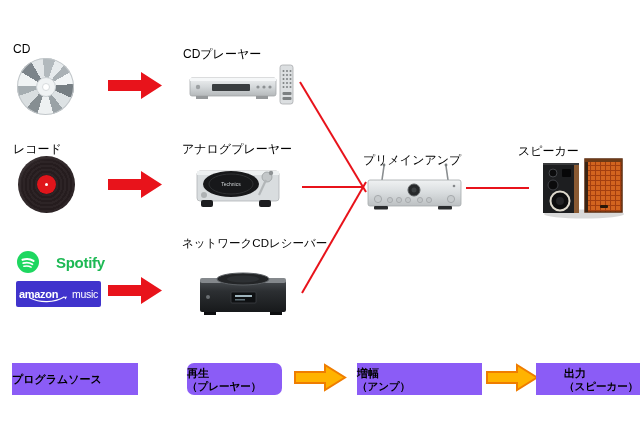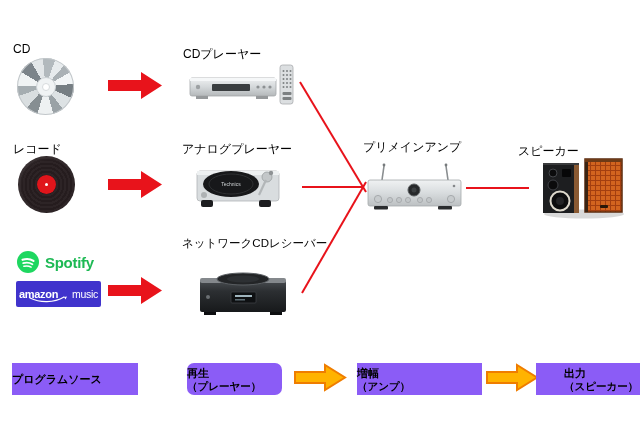--- a/index.html
+++ b/index.html
@@ -15,21 +15,21 @@
     box-shadow:inset 0 0 0 1px #c2c7ca;}
   .cd-disc .mid{position:absolute;left:50%;top:50%;width:20px;height:20px;margin:-10px 0 0 -10px;border-radius:50%;background:#f0f3f4;border:1px solid #ccd1d4;box-sizing:border-box;}
   .cd-disc .hole{position:absolute;left:50%;top:50%;width:8px;height:8px;margin:-4px 0 0 -4px;border-radius:50%;background:#fff;border:1px solid #d7dbdd;box-sizing:border-box;}
   
   .vinyl{position:absolute;left:18px;top:156px;width:57px;height:57px;border-radius:50%;
     background:repeating-radial-gradient(circle at 50% 50%,#251c1e 0 2px,#2d2426 2px 4px),radial-gradient(circle,#2a2123 0%,#231a1c 70%,#191315 100%);
     box-shadow:inset 2px 2px 4px rgba(255,255,255,.08);}
   .vinyl .label{position:absolute;left:50%;top:50%;width:19px;height:19px;margin:-9.5px 0 0 -9.5px;border-radius:50%;background:#e0151b;}
   .vinyl .dot{position:absolute;left:50%;top:50%;width:3px;height:3px;margin:-1.5px 0 0 -1.5px;border-radius:50%;background:#fff;}
   
-  .spotify{position:absolute;left:16px;top:250px;height:24px;display:flex;align-items:center;gap:5px;}
+  .spotify{position:absolute;left:16px;top:250px;height:24px;display:flex;align-items:center;gap:16px;}
   .spotify .word{font-size:15px;font-weight:700;color:#1db954;letter-spacing:-.3px;}
   .amazon{position:absolute;left:16px;top:281px;width:85px;height:26px;background:#4033cc;border-radius:2px;
     display:flex;align-items:center;justify-content:center;gap:14px;}
   .amazon .b{color:#fff;font-weight:700;font-size:11px;letter-spacing:-.3px;}
   .amazon .r{color:#fff;font-weight:400;font-size:10.5px;letter-spacing:-.3px;}
   .amazon svg.smile{position:absolute;left:12px;top:15px;}
   
   .dev{position:absolute;}
   
   .flowbox{position:absolute;top:363px;height:32px;background:#8b5cf6;display:flex;flex-direction:column;align-items:flex-start;justify-content:center;}
@@ -175,21 +175,21 @@
       <ellipse cx="47" cy="13" rx="16" ry="3.5" fill="#2d3033"></ellipse>
       <rect x="35" y="26" width="25" height="11" rx="1" fill="#0e1012" stroke="#3c4044" stroke-width="0.8"></rect>
       <rect x="39" y="29" width="17" height="2" fill="#9fb4bd"></rect>
       <rect x="39" y="33" width="10" height="1.5" fill="#5d6d74"></rect>
       <circle cx="12" cy="31" r="2" fill="#6a6e72"></circle>
       <rect x="8" y="46" width="12" height="3" fill="#0d0e10"></rect>
         <rect x="74" y="46" width="12" height="3" fill="#0d0e10"></rect>
     </svg>
   </div>
 
-  <div class="lbl" style="left:363px;top:139px;">プリメインアンプ</div>
+  <div class="lbl" style="left:363px;top:152px;">プリメインアンプ</div>
   <div class="dev" style="left:366px;top:160px;">
     <svg width="97" height="52">
       <line x1="18" y1="6" x2="16" y2="20" stroke="#8a8e90" stroke-width="1.6"></line>
       <line x1="80" y1="6" x2="82" y2="20" stroke="#8a8e90" stroke-width="1.6"></line>
       <circle cx="18" cy="5" r="1.4" fill="#777b7d"></circle>
         <circle cx="80" cy="5" r="1.4" fill="#777b7d"></circle>
       <rect x="2" y="20" width="93" height="26" rx="2" fill="url(#gSilver2)" stroke="#a5a9ab" stroke-width="0.8"></rect>
       <defs>
         <linearGradient id="gSilver2" x1="0" y1="0" x2="0" y2="1">
           <stop offset="0" stop-color="#f0f2f3"></stop>

